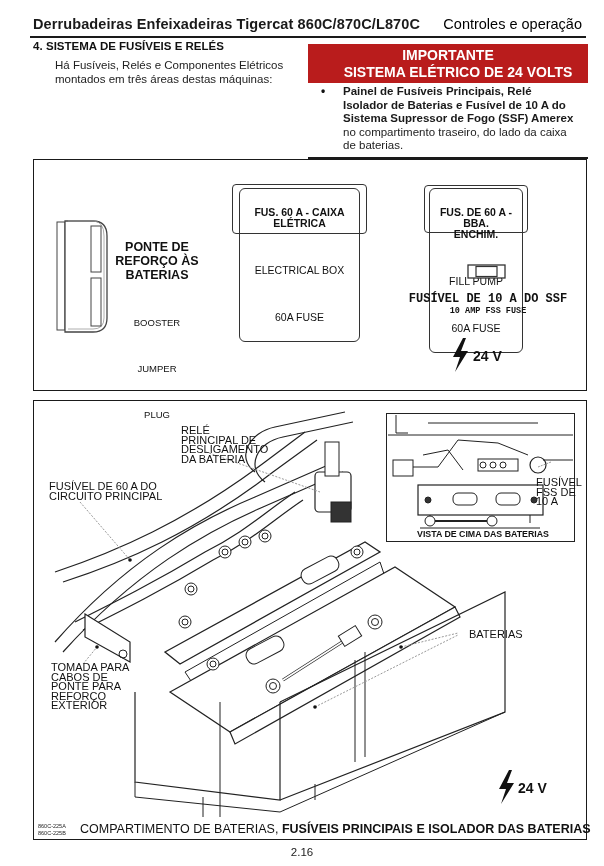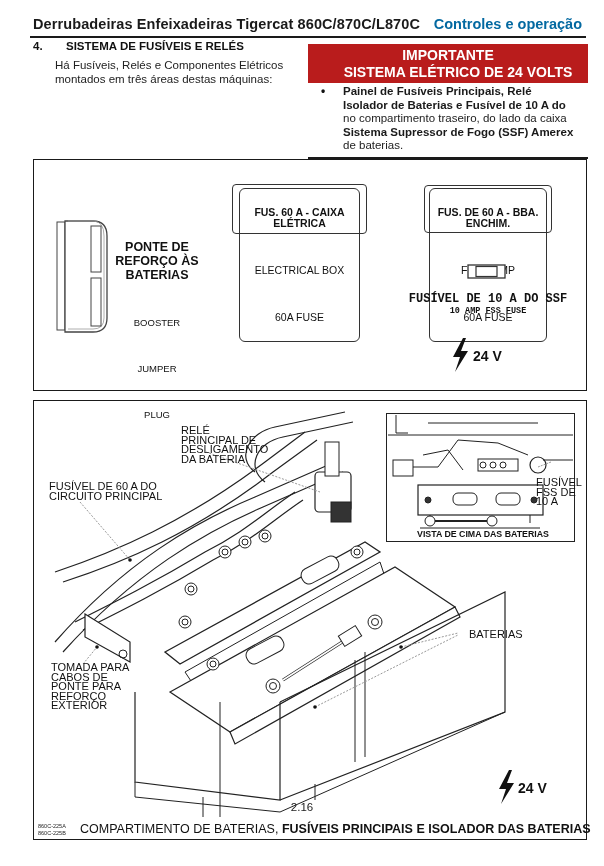--- a/index.html
+++ b/index.html
@@ -1,22 +1,22 @@
 <!DOCTYPE html>
 <html><head>
 <meta charset="utf-8">
 <style>
   html, body { margin: 0; padding: 0; background: #ffffff; }
   body { width: 604px; height: 866px; position: relative; overflow: hidden; font-family: "Liberation Sans", sans-serif; color: #111; }
   .abs { position: absolute; }
   .hdr-title { left: 33px; top: 16px; font-size: 14.5px; font-weight: bold; color: #1a1a1a; letter-spacing: 0.1px; }
-  .hdr-section { right: 22px; top: 16px; font-size: 14.5px; font-weight: bold; color: #0369a1; }
+  .hdr-section { right: 22px; top: 16px; font-size: 14.5px; font-weight: normal; color: #000000; }
   .hdr-rule { left: 30px; top: 36px; width: 556px; height: 2px; background: #1a1a1a; }
   .sec-num { left: 33px; top: 40px; font-size: 11.5px; font-weight: bold; }
-  .sec-title { left: 66px; top: 40px; font-size: 11.5px; font-weight: bold; }
+  .sec-title { left: 46px; top: 40px; font-size: 11.5px; font-weight: bold; }
   .intro { left: 55px; top: 59px; width: 240px; font-size: 11.5px; line-height: 13.5px; color: #222; }
   .important { left: 308px; top: 44px; width: 280px; height: 39px; background: #b91c1c; color: #fff; text-align: center; font-weight: bold; }
   .important .l1 { font-size: 14px; margin-top: 3px; line-height: 17px; }
   .important .l2 { font-size: 14px; line-height: 17px; padding-left: 20px; }
   .bullet-dot { left: 321px; top: 84px; font-size: 12px; font-weight: bold; }
   .bullet { left: 343px; top: 85px; width: 245px; font-size: 11.5px; line-height: 13.6px; color: #222; }
   .bullet b { font-weight: bold; color: #1a1a1a; }
   .rule2 { left: 308px; top: 157px; width: 280px; height: 2px; background: #1a1a1a; }
 
   .frame1 { left: 33px; top: 159px; width: 554px; height: 232px; border: 1.5px solid #1a1a1a; box-sizing: border-box; }
@@ -25,21 +25,21 @@
   .label-box { border: 1.5px solid #333; border-radius: 4px; box-sizing: border-box; text-align: center; font-weight: bold; }
   .lbl-inner { border: 1.3px solid #333; border-radius: 6px; margin: 3px 6px; box-sizing: border-box; line-height: 11px; font-size: 10.5px; padding: 18px 0; }
   .lbl-inner .en { font-weight: normal; font-size: 10.5px; margin-top: 36px; }
 
   .cap-bold { font-weight: 900; font-size: 12.5px; line-height: 14px; text-align: center; }
   .cap-small { font-size: 9.5px; line-height: 11px; text-align: center; font-weight: normal; margin-top: 35px; }
   .callout { font-size: 11px; line-height: 9.5px; color: #111; }
   .fig-caption { left: 80px; top: 822px; font-size: 12.5px; font-weight: normal; color: #111; }
   .fig-caption b { font-weight: bold; }
   .fig-codes { left: 38px; top: 823px; font-size: 5.5px; line-height: 6.5px; color: #222; }
-  .page-num { left: 0; width: 604px; top: 801px; text-align: center; font-size: 11.5px; color: #222; }
+  .page-num { left: 0; width: 604px; top: 846px; text-align: center; font-size: 11.5px; color: #222; }
   .volt { font-weight: 900; font-size: 14px; }
 </style>
 </head>
 <body>
 
 <div class="abs hdr-title">Derrubadeiras Enfeixadeiras Tigercat 860C/870C/L870C</div>
 <div class="abs hdr-section">Controles e operação</div>
 <div class="abs hdr-rule"></div>
 
 <div class="abs sec-num">4.</div>
@@ -50,22 +50,22 @@
 </div>
 
 <div class="abs important">
   <div class="l1">IMPORTANTE</div>
   <div class="l2">SISTEMA ELÉTRICO DE 24 VOLTS</div>
 </div>
 <div class="abs bullet-dot">•</div>
 <div class="abs bullet">
   <div><b>Painel de Fusíveis Principais,  Relé</b></div>
   <div><b>Isolador de Baterias e Fusível de 10 A do</b></div>
+  <div><b>Sistema Supressor de Fogo (SSF) Amerex</b></div>
   <div>no compartimento traseiro, do lado da caixa</div>
-  <div><b>Sistema Supressor de Fogo (SSF) Amerex</b></div>
   <div>de baterias.</div>
 </div>
 <div class="abs rule2"></div>
 
 <div class="abs frame1"></div>
 
 <svg class="abs" style="left:55px;top:218px;" width="58" height="118">
   <rect x="2" y="4" width="8" height="108" fill="#fff" stroke="#444" stroke-width="1"></rect>
   <path d="M10 3 H38 Q52 3 52 18 V100 Q52 114 38 114 H10 Z" fill="#fff" stroke="#444" stroke-width="1.3"></path>
   <path d="M13 3 H38 Q49 3 49 18 V100 Q49 111 38 111 H13" fill="none" stroke="#999" stroke-width="0.8"></path>
@@ -83,21 +83,21 @@
 
 <div class="abs label-box" style="left:232px;top:184px;width:135px;height:50px;">
   <div class="lbl-inner">
     <div>FUS. 60 A - CAIXA</div>
     <div>ELÉTRICA</div>
     <div class="en">ELECTRICAL BOX</div>
     <div class="en">60A FUSE</div>
   </div>
 </div>
 
-<div class="abs label-box" style="left:424px;top:185px;width:128px;height:48px;">
+<div class="abs label-box" style="left:424px;top:185px;width:104px;height:48px;">
   <div class="lbl-inner" style="margin:2px 4px;">
     <div>FUS. DE 60 A - BBA.</div>
     <div>ENCHIM.</div>
     <div class="en">FILL PUMP</div>
     <div class="en">60A FUSE</div>
   </div>
 </div>
 
 <svg class="abs" style="left:467px;top:264px;" width="40" height="16">
   <rect x="1" y="1" width="37" height="13" fill="#fff" stroke="#333" stroke-width="1.3"></rect>

